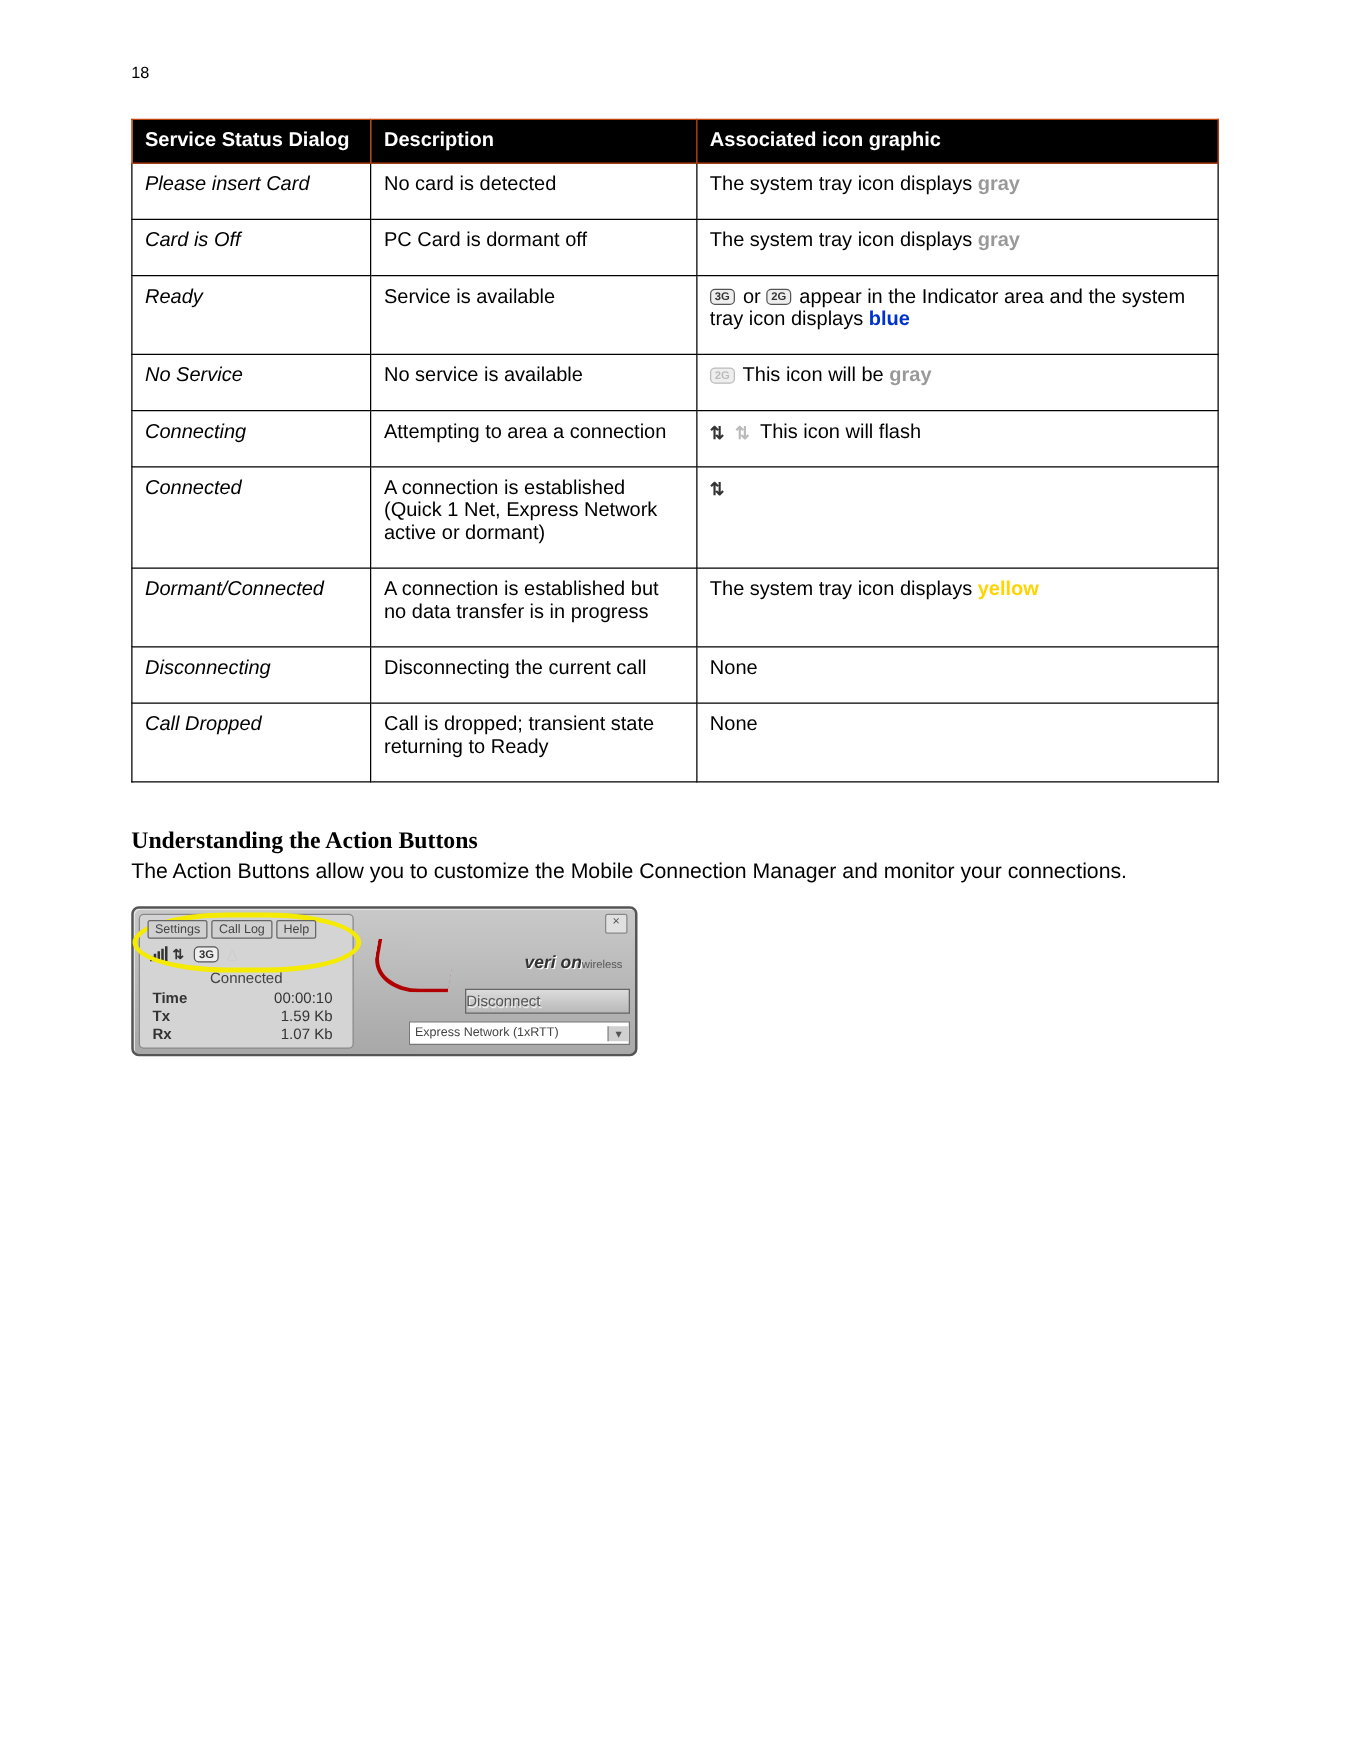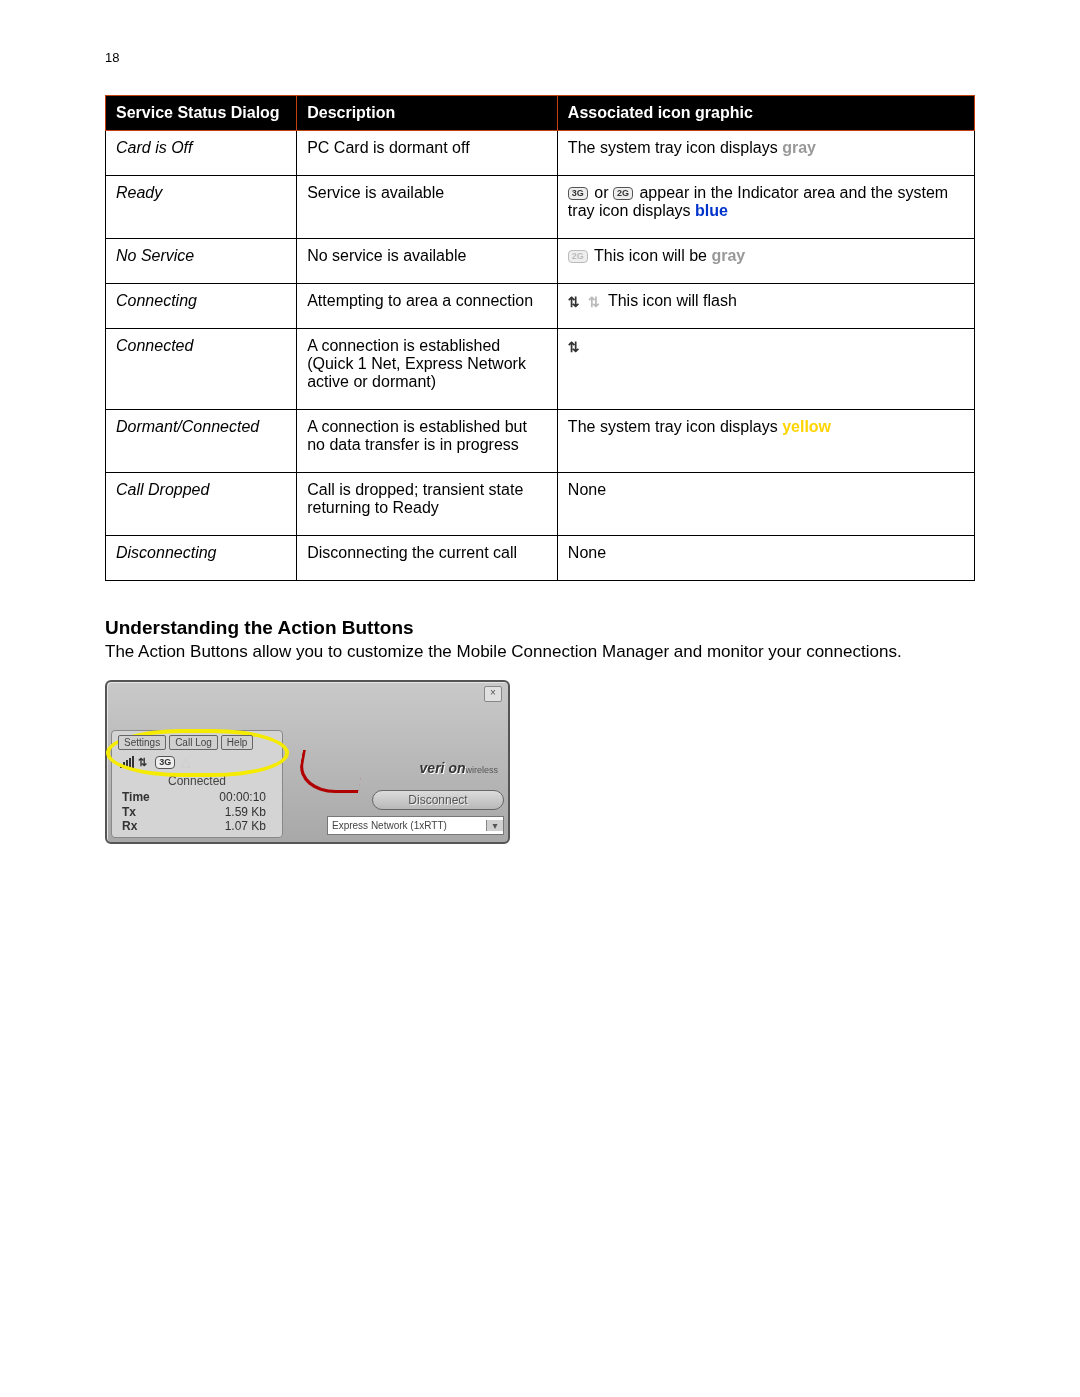--- a/index.html
+++ b/index.html
@@ -67,21 +67,21 @@
     font-size: 14px;
     font-weight: bold;
     vertical-align: middle;
     font-style: normal;
     color: #333;
     margin-right: 4px;
   }
   .icon-arrows.faded { color: #bbb; }
 
   h3.section-heading {
-    font-family: Liberation Sans, sans-serif;
+    font-family: Liberation Serif, serif;
     font-size: 19px;
     font-weight: bold;
     margin: 36px 0 2px 0;
   }
   .section-body {
     font-size: 17px;
     line-height: 1.25;
     margin-bottom: 18px;
   }
 
@@ -107,21 +107,20 @@
     background: #e0e0e0;
     font-size: 10px;
     line-height: 12px;
     text-align: center;
     color: #555;
     border-radius: 2px;
   }
   .mcm-body {
     display: flex;
     gap: 22px;
-    margin-top: 44px;
   }
   .mcm-left {
     width: 172px;
     border: 1px solid #888;
     border-radius: 4px;
     background: #d4d4d4;
     padding: 4px 6px 4px 6px;
     box-sizing: border-box;
     position: relative;
   }
@@ -202,22 +201,21 @@
   }
   .vz-main { font-size:14px; font-weight:bold; font-style:italic; color:#333; text-shadow: 1px 1px 0 #fff; }
   .vz-sub  { font-size:9px; color:#555; }
 
   .disconnect-btn {
     display:block;
     width: 130px;
     margin: 14px 0 0 auto;
     border: 1px solid #666;
     background: linear-gradient(#dcdcdc,#b8b8b8);
-    border-radius: 10px;
-    text-align:center;
+    border-radius: 0;
     font-size: 12px;
     padding: 2px 0;
     color:#555;
     text-shadow: 1px 1px 0 #eee;
   }
   .network-select {
     margin: 6px 0 0 auto;
     display: flex;
     width: 175px;
     height: 17px;
@@ -239,20 +237,27 @@
   <table class="status-table">
     <thead>
       <tr>
         <th>Service Status Dialog</th>
         <th>Description</th>
         <th>Associated icon graphic</th>
       </tr>
     </thead>
     <tbody>
 
+      <tr>
+        <td class="col-status">Please insert Card</td>
+        <td class="col-desc">No card is detected</td>
+        <td class="col-icon">
+          <span>The system tray icon displays </span><span class="gray-word">gray</span>
+        </td>
+      </tr>
 
       <tr>
         <td class="col-status">Card is Off</td>
         <td class="col-desc">PC Card is dormant off</td>
         <td class="col-icon">
           <span>The system tray icon displays </span><span class="gray-word">gray</span>
         </td>
       </tr>
 
       <tr>
@@ -295,28 +300,28 @@
 
       <tr>
         <td class="col-status">Dormant/Connected</td>
         <td class="col-desc">A connection is established but no data transfer is in progress</td>
         <td class="col-icon">
           <span>The system tray icon displays </span><span class="yellow-word">yellow</span>
         </td>
       </tr>
 
       <tr>
+        <td class="col-status">Disconnecting</td>
+        <td class="col-desc">Disconnecting the current call</td>
+        <td class="col-icon">None</td>
+      </tr>
+
+      <tr>
         <td class="col-status">Call Dropped</td>
         <td class="col-desc">Call is dropped; transient state returning to Ready</td>
-        <td class="col-icon">None</td>
-      </tr>
-
-      <tr>
-        <td class="col-status">Disconnecting</td>
-        <td class="col-desc">Disconnecting the current call</td>
         <td class="col-icon">None</td>
       </tr>
     </tbody>
   </table>
 
   <h3 class="section-heading">Understanding the Action Buttons</h3>
   <div class="section-body">The Action Buttons allow you to customize the Mobile Connection Manager and monitor your connections.</div>
 
   <div class="mcm">
     <div class="mcm-close">×</div>

